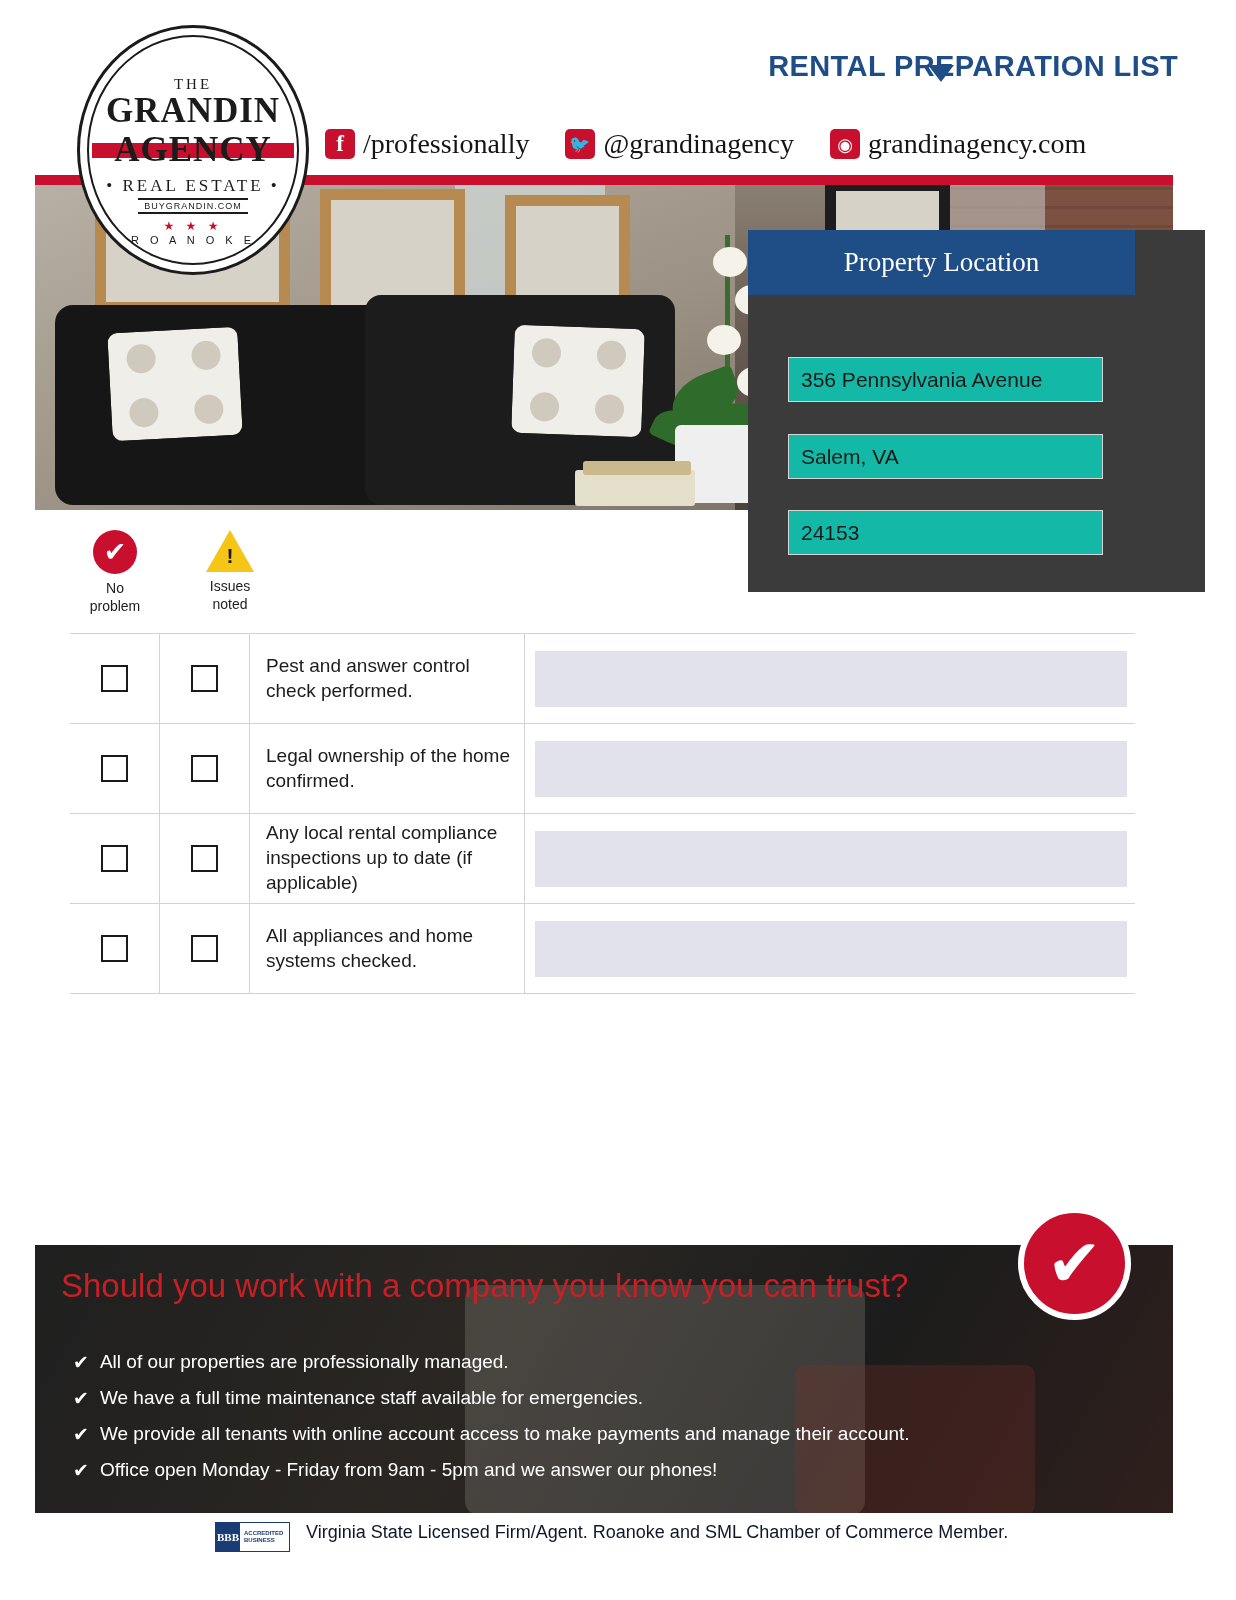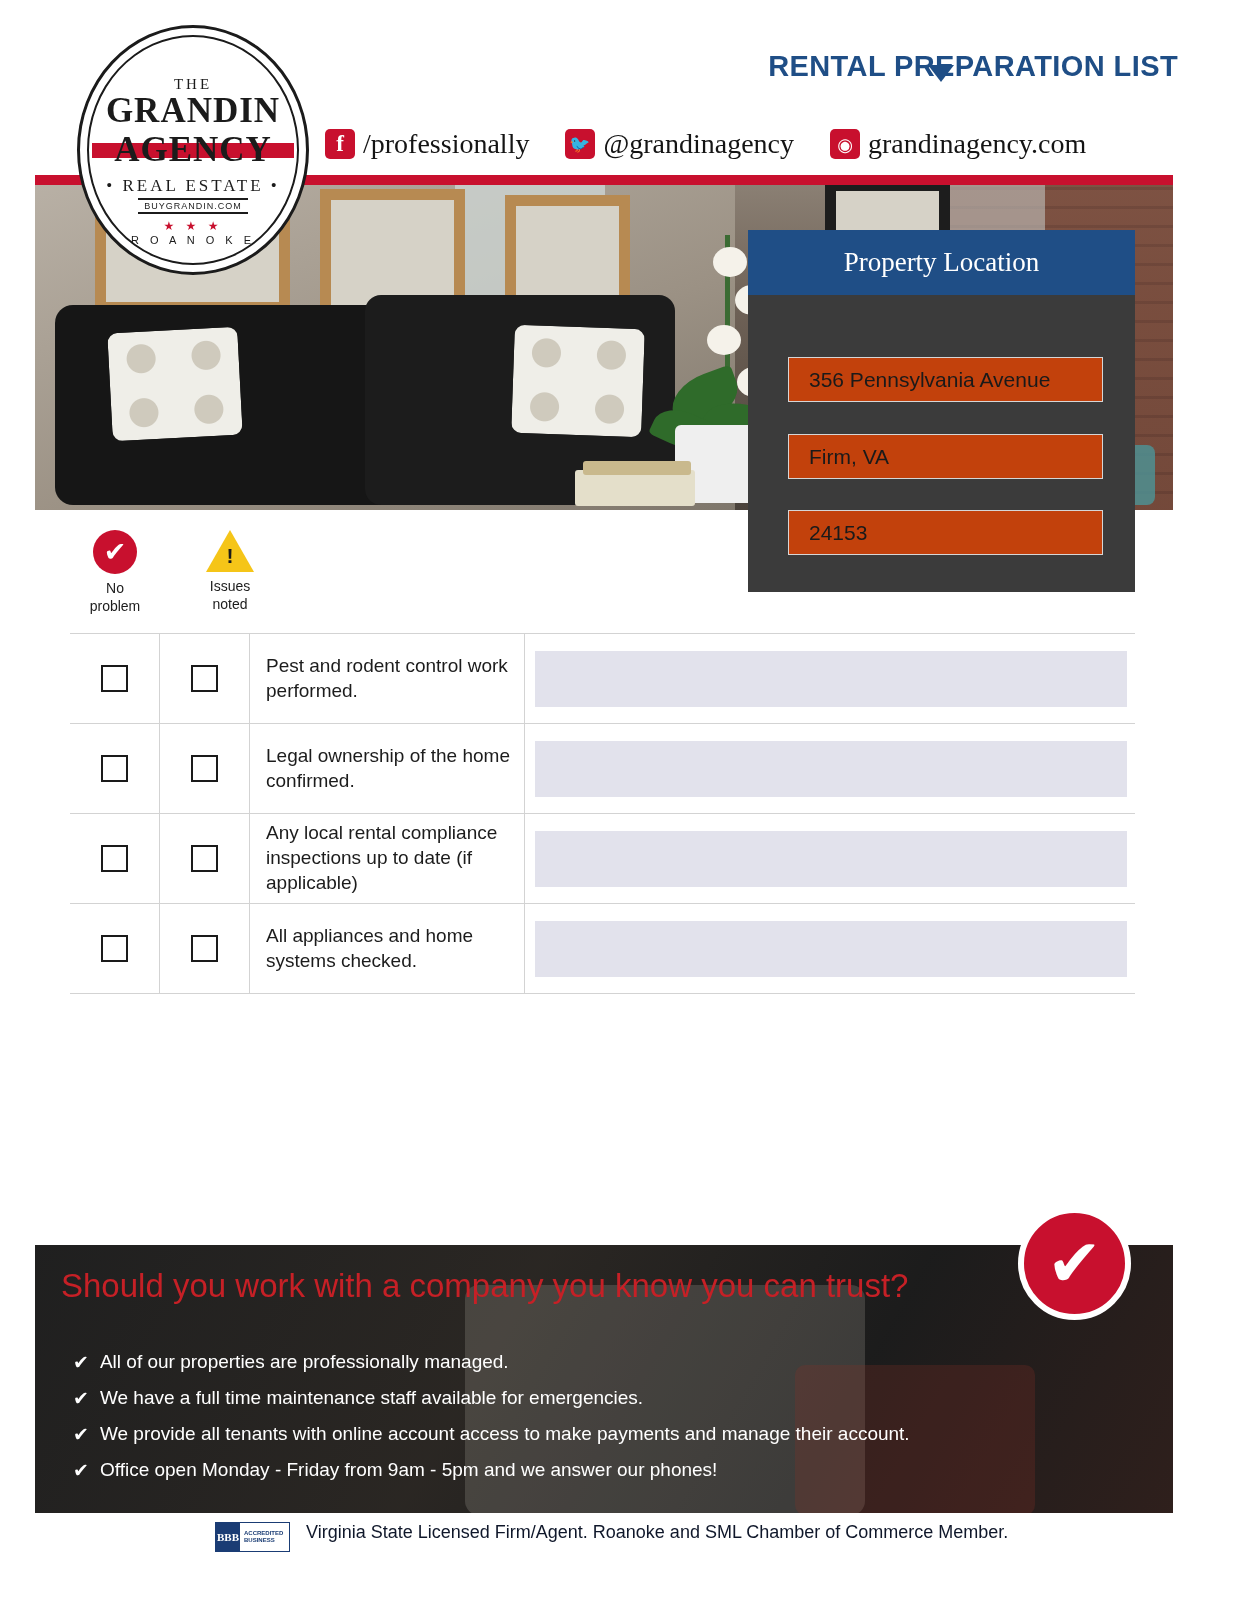--- a/index.html
+++ b/index.html
@@ -100,41 +100,41 @@
   .l3{left:618px; top:236px; width:58px; height:36px; transform:rotate(25deg);}
   .stem { position:absolute; left:690px; top:60px; width:5px; height:190px; background:#3b6b33;}
   .orchid { position:absolute; width:34px; height:30px; background:#f5f2ea; border-radius:50%;}
   .o1{left:678px; top:72px;} .o2{left:700px; top:110px;} .o3{left:672px; top:150px;} .o4{left:702px; top:192px;}
   .table-books { position:absolute; left:540px; top:295px; width:120px; height:36px; background:#e4dfca; border-radius:3px;}
   .table-books2 { position:absolute; left:548px; top:286px; width:108px; height:14px; background:#c9b98d; border-radius:3px;}
   .teal { position:absolute; left:1000px; top:270px; width:120px; height:60px; background:#4f8f92; border-radius:8px; opacity:.85;}
 
   
   .prop-card {
-    position:absolute; left:748px; top:230px; width:387px; height:362px;
+    position:absolute; left:748px; top:230px; width:457px; height:362px;
     background:#3b3b3b; z-index:10;
   }
   .prop-header {
     position:absolute; left:0; top:0; width:387px; height:65px;
     background:#1f4e86; color:#fff;
     display:flex; align-items:center; justify-content:center;
     font-family:"Liberation Serif", serif; font-size:27px;
   }
   .prop-arrow {
     position:absolute; left:50%; top:65px; margin-left:-13px;
     width:0; height:0; border-left:13px solid transparent; border-right:13px solid transparent;
     border-top:17px solid #1f4e86; z-index:11;
   }
   .field-label {
     position:absolute; left:48px; color:#ffffff; font-size:12px; letter-spacing:.5px;
   }
   .field-box {
     position:absolute; left:40px; width:315px; height:45px;
-    background:#c2410c; border:1px solid #d6d6d6;
-    display:flex; align-items:center; padding-left:20px;
+    background:#14b8a6; border:1px solid #d6d6d6;
+    display:flex; align-items:center; padding-left:12px;
     font-size:21px; color:#1a1a1a; font-family:"Liberation Sans", sans-serif;
   }
   .lbl-addr { top:342px; }  .box-addr { top:357px; }
   .lbl-city { top:419px; }  .box-city { top:434px; }
   .lbl-zip  { top:495px; }  .box-zip  { top:510px; }
 
   
   .legend { position:absolute; left:70px; top:530px; width:270px; height:95px; }
   .legend-item { position:absolute; width:90px; text-align:center; font-size:14px; color:#1c1c1c; line-height:1.25;}
   .li1 { left:0; } .li2 { left:115px; }
@@ -273,21 +273,21 @@
 
 <div class="prop-card">
   <div class="prop-header">Property Location</div>
 </div>
 <div class="prop-arrow" style="left:941px;"></div>
 
 <div class="field-label lbl-addr" style="left:796px;">ADDRESS</div>
 <div class="field-box box-addr" style="left:788px; z-index:12;">356 Pennsylvania Avenue</div>
 
 <div class="field-label lbl-city" style="left:796px;">CITY</div>
-<div class="field-box box-city" style="left:788px; z-index:12;">Firm, VA</div>
+<div class="field-box box-city" style="left:788px; z-index:12;">Salem, VA</div>
 
 <div class="field-label lbl-zip" style="left:796px;">ZIP CODE</div>
 <div class="field-box box-zip" style="left:788px; z-index:12;">24153</div>
 
 <div class="legend">
   <div class="legend-item li1">
     <div class="check-badge">✔</div>
     <div>No</div>
     <div>problem</div>
   </div>
@@ -303,21 +303,21 @@
 
 <div class="table">
 
   <div class="row" style="height:90px;">
     <div class="cell-chk">
         <div class="cbox"></div>
       </div>
     <div class="cell-chk second">
         <div class="cbox"></div>
       </div>
-    <div class="cell-task">Pest and rodent control work performed.</div>
+    <div class="cell-task">Pest and answer control check performed.</div>
     <div class="cell-notes">
         <div class="note-box"></div>
       </div>
   </div>
 
   <div class="row" style="height:90px;">
     <div class="cell-chk">
         <div class="cbox"></div>
       </div>
     <div class="cell-chk second">

